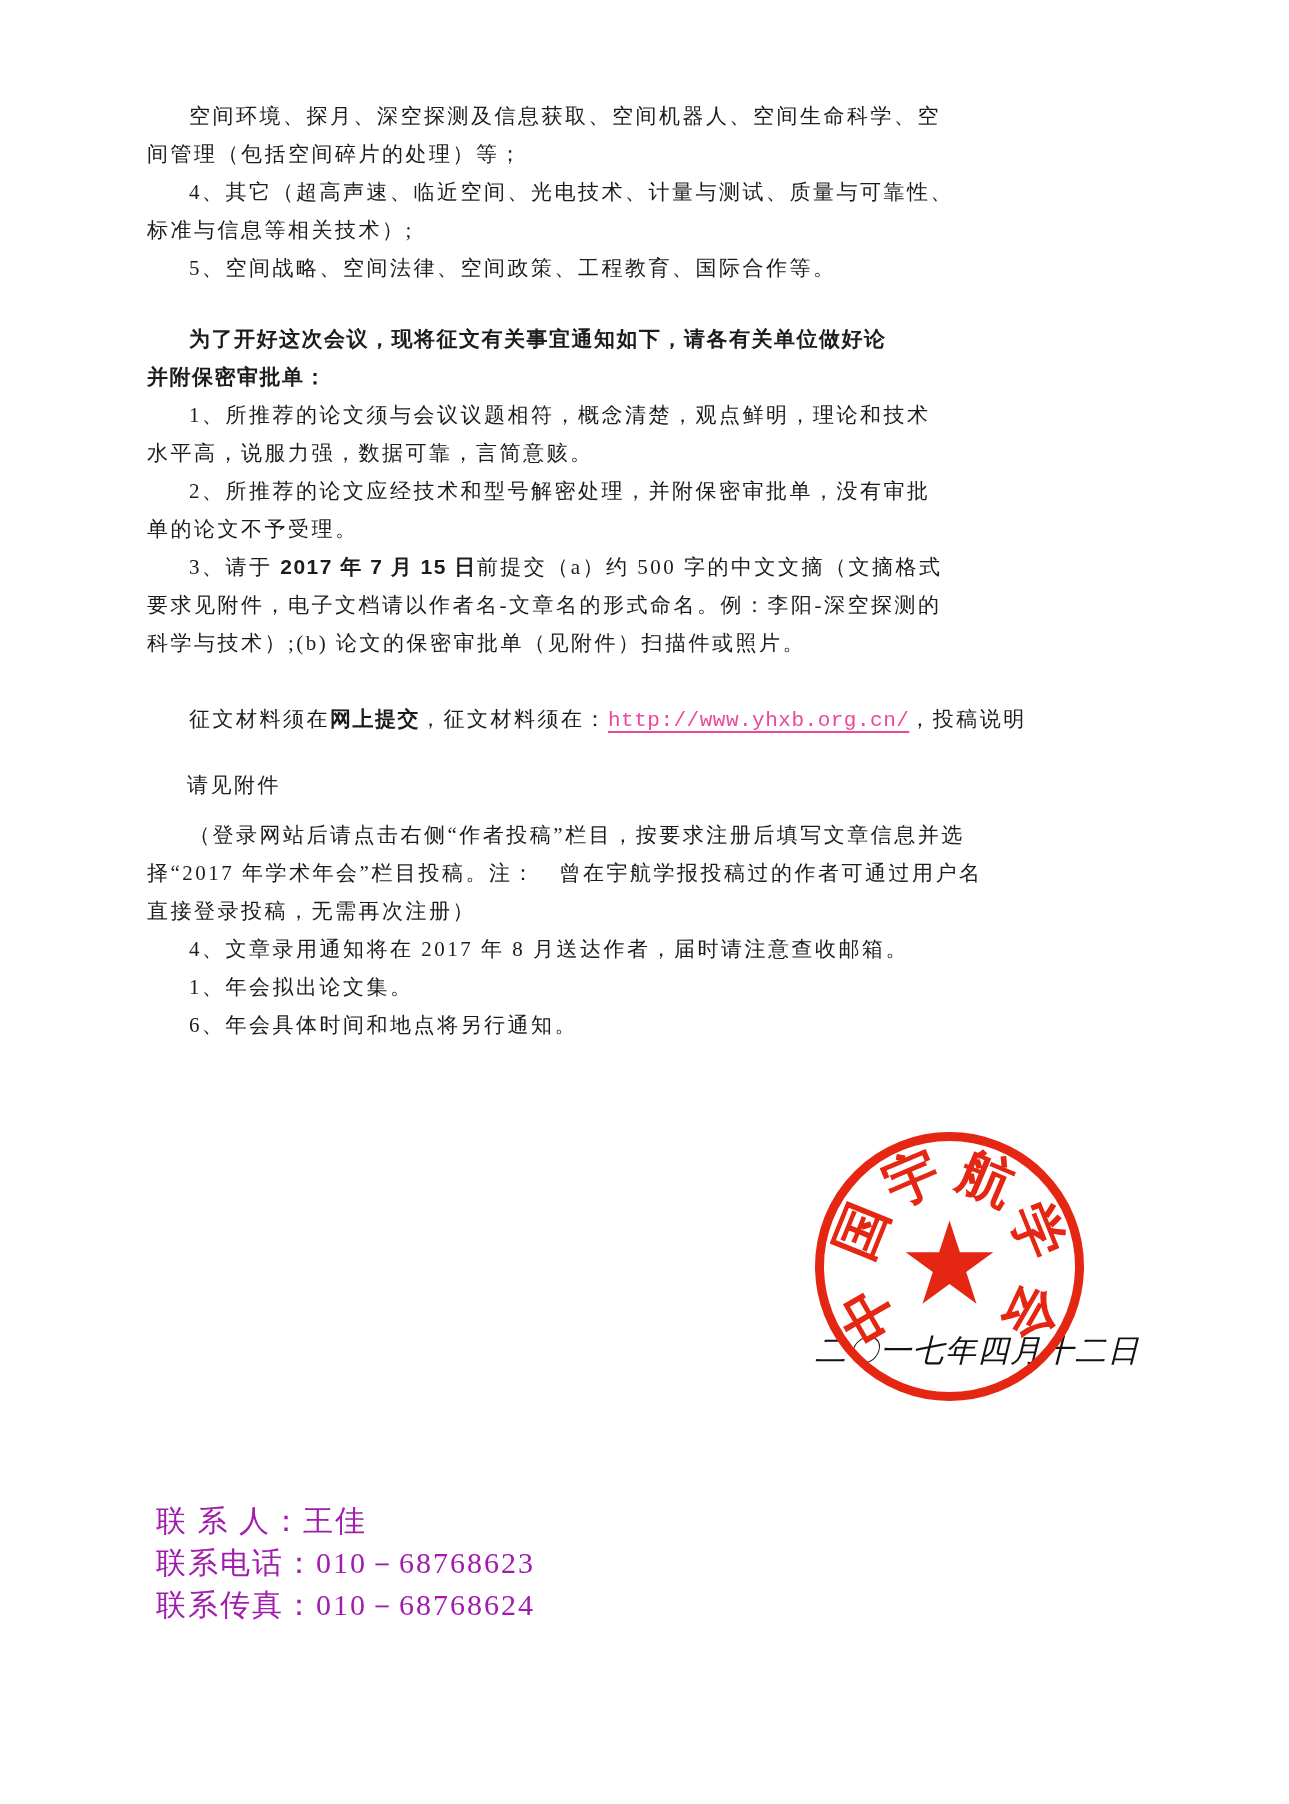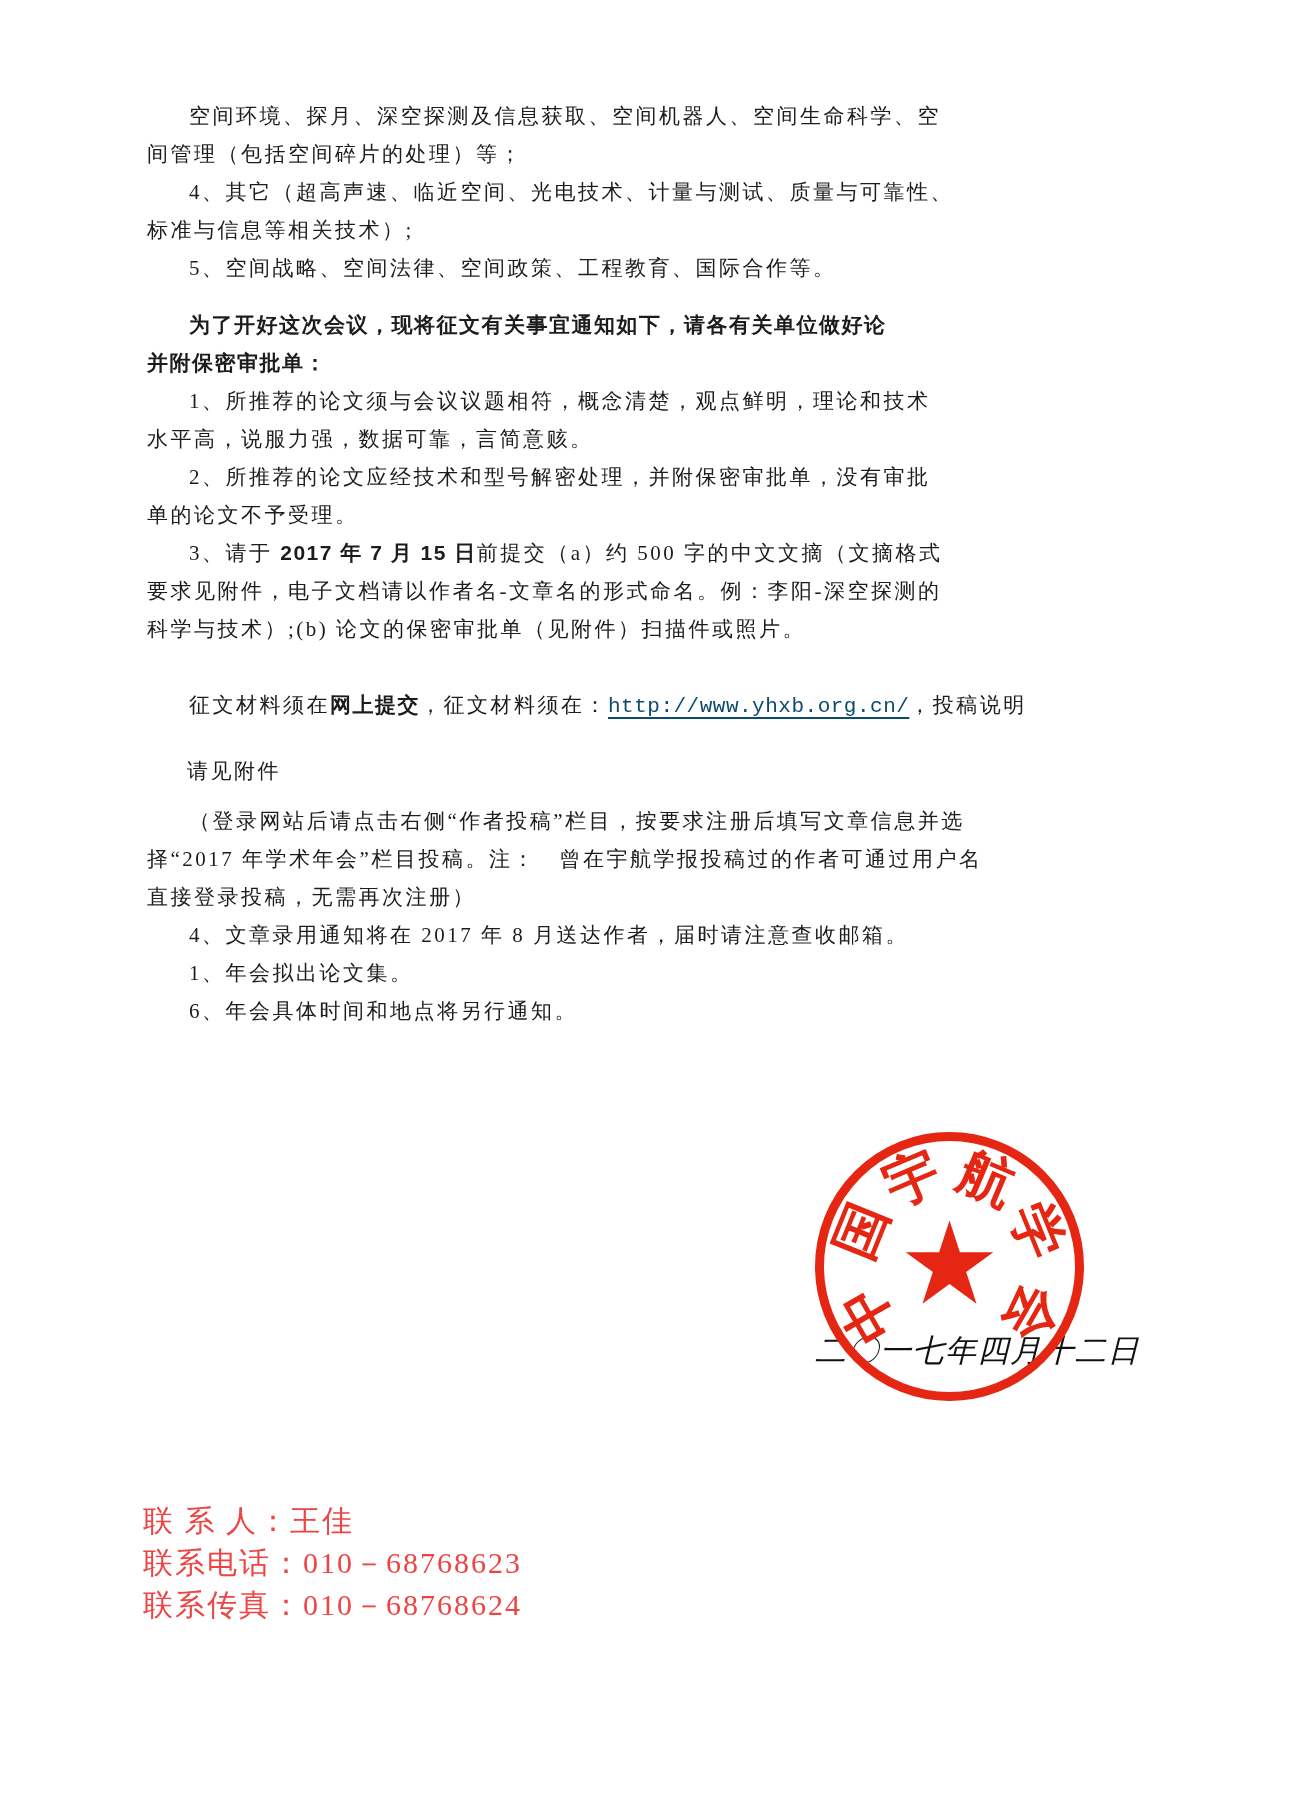--- a/index.html
+++ b/index.html
@@ -22,21 +22,21 @@
     letter-spacing:2.5px;
   }
   .line { white-space:pre-wrap; }
   .line.indent { text-indent:2em; }
   .b {
     font-weight:700;
     font-family:"Liberation Sans","DejaVu Sans",sans-serif;
     letter-spacing:1.5px;
   }
   .link {
-    color:#0c4a6e;
+    color:#ec4899;
     text-decoration:underline;
     text-underline-offset:5px;
     cursor:pointer;
     font-family:"Liberation Mono","DejaVu Sans Mono",monospace;
     letter-spacing:0.5px;
   }
   .date-line {
     position:absolute;
     left:815px; top:1330px;
     font-size:31px;
@@ -52,39 +52,39 @@
     width:277px; height:277px;
     z-index:2;
     pointer-events:none;
   }
   .stamp text {
     font-family:"Liberation Serif","DejaVu Serif",serif;
     font-weight:600;
   }
   .contact {
     position:absolute;
-    left:143px; top:1500px;
+    left:156px; top:1500px;
     font-size:30px;
     line-height:42px;
     letter-spacing:2px;
-    color:#ef4444;
+    color:#a21caf;
   }
 </style>
 </head>
 <body>
 
 <div class="page">
 
   <div class="doc-body">
       <div class="line indent"><span>空间环境、探月、深空探测及信息获取、空间机器人、空间生命科学、空</span></div>
       <div class="line"><span>间管理（包括空间碎片的处理）等；</span></div>
       <div class="line indent"><span>4、其它（超高声速、临近空间、光电技术、计量与测试、质量与可靠性、</span></div>
       <div class="line"><span>标准与信息等相关技术）;</span></div>
       <div class="line indent"><span>5、空间战略、空间法律、空间政策、工程教育、国际合作等。</span></div>
-      <div class="line indent" style="margin-top: 19px;"><span class="b">为了开好这次会议，现将征文有关事宜通知如下，请各有关单位做好论</span></div>
+      <div class="line indent" style="margin-top: 33px;"><span class="b">为了开好这次会议，现将征文有关事宜通知如下，请各有关单位做好论</span></div>
       <div class="line"><span class="b">并附保密审批单：</span></div>
       <div class="line indent"><span>1、所推荐的论文须与会议议题相符，概念清楚，观点鲜明，理论和技术</span></div>
       <div class="line"><span>水平高，说服力强，数据可靠，言简意赅。</span></div>
       <div class="line indent"><span>2、所推荐的论文应经技术和型号解密处理，并附保密审批单，没有审批</span></div>
       <div class="line"><span>单的论文不予受理。</span></div>
       <div class="line indent"><span>3、请于 </span><span class="b">2017 年 7 月 15 日</span><span>前提交（a）约 500 字的中文文摘（文摘格式</span></div>
       <div class="line"><span>要求见附件，电子文档请以作者名-文章名的形式命名。例：李阳-深空探测的</span></div>
       <div class="line"><span>科学与技术）;(b) 论文的保密审批单（见附件）扫描件或照片。</span></div>
       <div class="line indent" style="margin-top: 38px;"><span>征文材料须在</span><span class="b">网上提交</span><span>，征文材料须在：</span><a class="link">http://www.yhxb.org.cn/</a><span>，投稿说明</span></div>
       <div class="line" style="margin-top: 26px; margin-left: 40px;"><span>请见附件</span></div>

